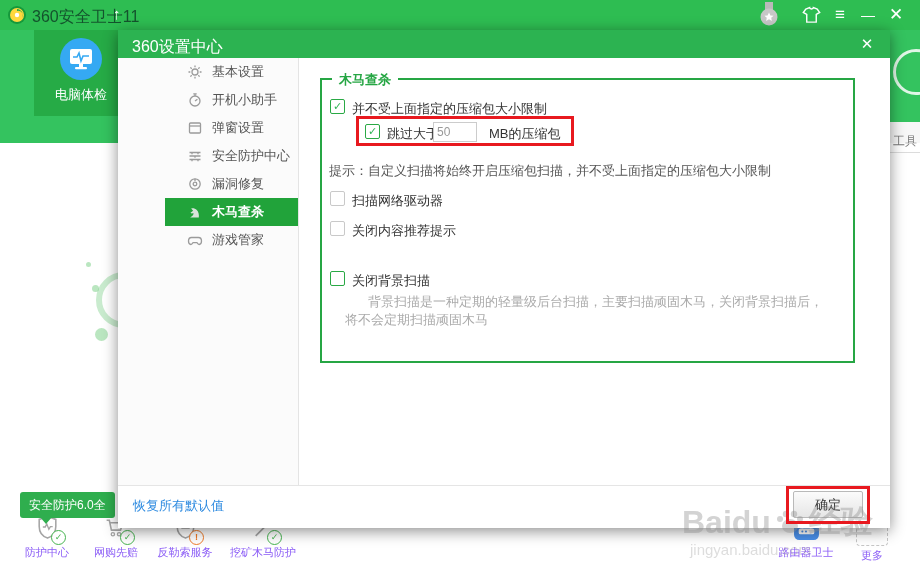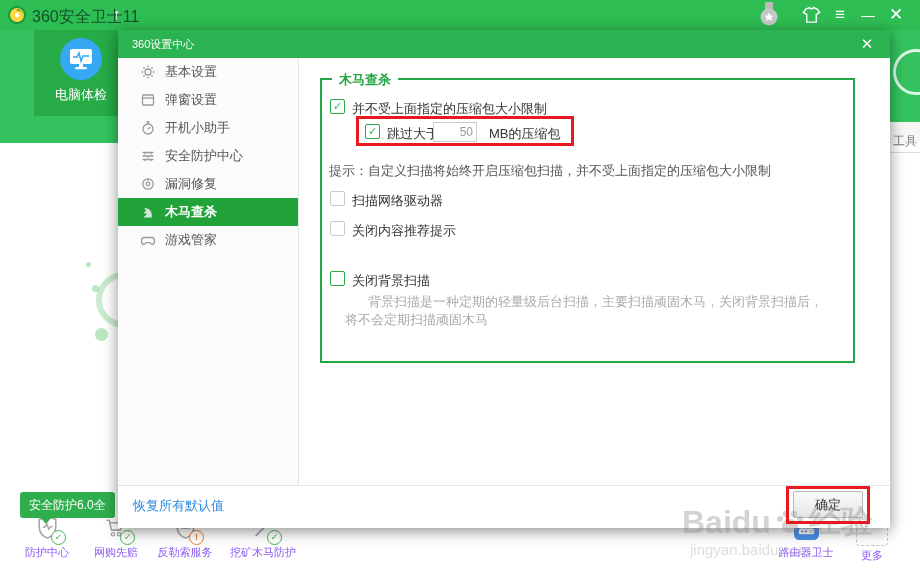--- a/index.html
+++ b/index.html
@@ -39,39 +39,39 @@
   
   .tooltip{left:20px;top:492px;height:26px;padding:0 9px;background:#2fae4e;border-radius:3px;
            color:#fff;font-size:12px;line-height:26px;white-space:nowrap;z-index:2;max-width:110px;overflow:hidden;}
   .tooltip-tip{left:40px;top:517px;width:0;height:0;border-left:6px solid transparent;
                border-right:6px solid transparent;border-top:7px solid #2fae4e;z-index:2;}
 
   
   .dialog{left:118px;top:30px;width:772px;height:498px;background:#fff;z-index:10;
           box-shadow:0 3px 14px rgba(0,0,0,.45);}
   .dlg-header{left:0;top:0;width:772px;height:28px;background:#2cb351;}
-  .dlg-title{left:14px;top:7px;color:#fff;font-size:11px;}
+  .dlg-title{left:14px;top:7px;color:#fff;font-size:16px;}
   .dlg-close{left:738px;top:4px;color:#fff;font-size:15px;width:22px;text-align:center;line-height:20px;}
-  .sidebar{left:0;top:28px;width:181px;height:427px;background:#fbfbfb;border-right:1px solid #e4e4e4;box-sizing:border-box;}
+  .sidebar{left:0;top:28px;width:181px;height:427px;background:#fbfbfb;border-right:1px solid #e4e4e4;box-sizing:border-box;padding-left:47px;}
   .side-item{position:relative;height:28px;display:flex;align-items:center;padding-left:22px;
              font-size:13px;color:#555;cursor:default;}
   .side-item .sicon{width:16px;height:16px;margin-right:9px;flex:0 0 auto;}
   .side-item.sel{background:#21a33a;color:#fff;font-weight:bold;}
 
   
   .fieldset{left:202px;top:48px;width:535px;height:285px;border:2px solid #26a644;box-sizing:border-box;}
   .legend{left:214px;top:41px;background:#fff;padding:0 7px;color:#26a644;font-size:13px;font-weight:bold;}
   .chk{width:15px;height:15px;box-sizing:border-box;border:1px solid #2aa945;background:#fff;
        border-radius:2px;text-align:center;line-height:13px;font-size:11px;font-weight:bold;color:#31b457;}
   .chk.gray{border-color:#c9c9c9;}
   .lbl{font-size:13px;color:#333;white-space:nowrap;}
   .hint{font-size:13px;color:#ababab;white-space:nowrap;}
   .tiptext{font-size:13px;color:#555;white-space:nowrap;}
   .numinput{left:315px;top:92px;width:44px;height:20px;border:1px solid #ccc;box-sizing:border-box;
-            font-size:12px;color:#999;padding:0 3px;font-family:"Liberation Sans","DejaVu Sans",sans-serif;text-align:right;}
+            font-size:12px;color:#999;padding:0 3px;font-family:"Liberation Sans","DejaVu Sans",sans-serif;}
   .footer-line{left:0;top:455px;width:772px;height:1px;background:#e5e5e5;}
   .reset-link{left:15px;top:467px;font-size:13px;color:#2f8be0;text-decoration:none;}
   .ok-btn{left:675px;top:461px;width:70px;height:27px;background:linear-gradient(#fbfbfb,#e6e6e6);
           border:1px solid #b9b9b9;border-radius:2px;font-size:13px;color:#333;
           font-family:"Liberation Sans","DejaVu Sans",sans-serif;}
 
   
   .redbox{border:3px solid #e8191f;z-index:70;box-sizing:border-box;}
   .rb1{left:356px;top:116px;width:218px;height:30px;}
   .rb2{left:786px;top:486px;width:84px;height:38px;}
@@ -204,31 +204,31 @@
     <div class="abs sidebar">
       <div class="side-item">
         <svg class="sicon" viewBox="0 0 16 16">
           <circle cx="8" cy="8" r="3" fill="none" stroke="#9b9b9b" stroke-width="1.3"></circle>
           <path d="M8,1.5 V3.3 M8,12.7 V14.5 M1.5,8 H3.3 M12.7,8 H14.5 M3.4,3.4 L4.7,4.7 M11.3,11.3 L12.6,12.6 M12.6,3.4 L11.3,4.7 M4.7,11.3 L3.4,12.6" stroke="#9b9b9b" stroke-width="1.3"></path>
         </svg>
         <span>基本设置</span>
       </div>
       <div class="side-item">
         <svg class="sicon" viewBox="0 0 16 16">
+          <circle cx="8" cy="9" r="5" fill="none" stroke="#9b9b9b" stroke-width="1.3"></circle>
+          <path d="M6.3,1.8 H9.7 M8,1.8 V4 M8,9 L10.4,7.2" stroke="#9b9b9b" stroke-width="1.3"></path>
+        </svg>
+        <span>开机小助手</span>
+      </div>
+      <div class="side-item">
+        <svg class="sicon" viewBox="0 0 16 16">
           <rect x="2.5" y="3" width="11" height="10" rx="1" fill="none" stroke="#9b9b9b" stroke-width="1.3"></rect>
           <path d="M2.5,6 H13.5" stroke="#9b9b9b" stroke-width="1.3"></path>
         </svg>
         <span>弹窗设置</span>
-      </div>
-      <div class="side-item">
-        <svg class="sicon" viewBox="0 0 16 16">
-          <circle cx="8" cy="9" r="5" fill="none" stroke="#9b9b9b" stroke-width="1.3"></circle>
-          <path d="M6.3,1.8 H9.7 M8,1.8 V4 M8,9 L10.4,7.2" stroke="#9b9b9b" stroke-width="1.3"></path>
-        </svg>
-        <span>开机小助手</span>
       </div>
       <div class="side-item">
         <svg class="sicon" viewBox="0 0 16 16">
           <path d="M2.5,4.5 H13.5 M2.5,8 H13.5 M2.5,11.5 H13.5" stroke="#9b9b9b" stroke-width="1.3"></path>
           <path d="M5,4.5 V6.2 M8,8 V9.7 M11,4.5 V6.2 M5,11.5 V13.2 M11,11.5 V13.2" stroke="#9b9b9b" stroke-width="1.3"></path>
         </svg>
         <span>安全防护中心</span>
       </div>
       <div class="side-item">
         <svg class="sicon" viewBox="0 0 16 16">

